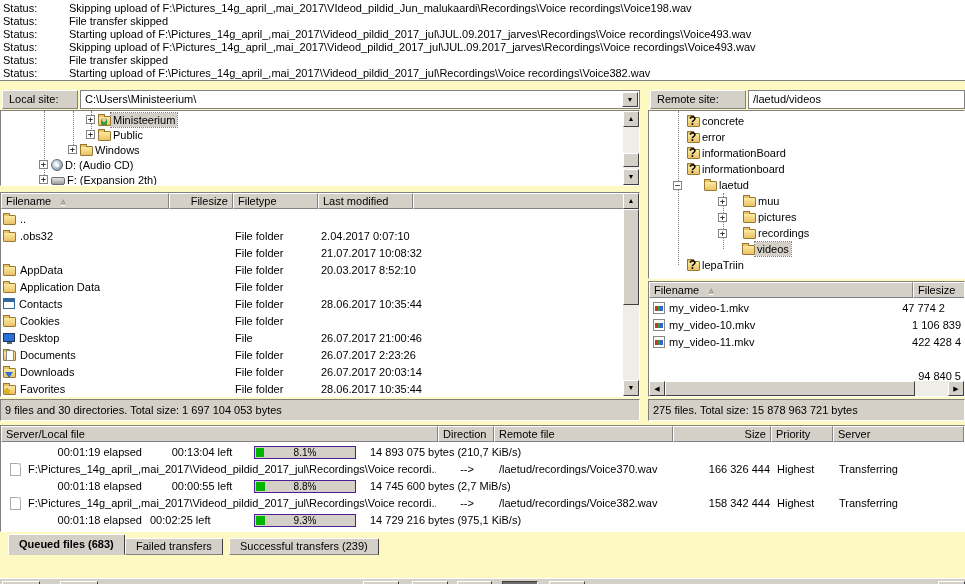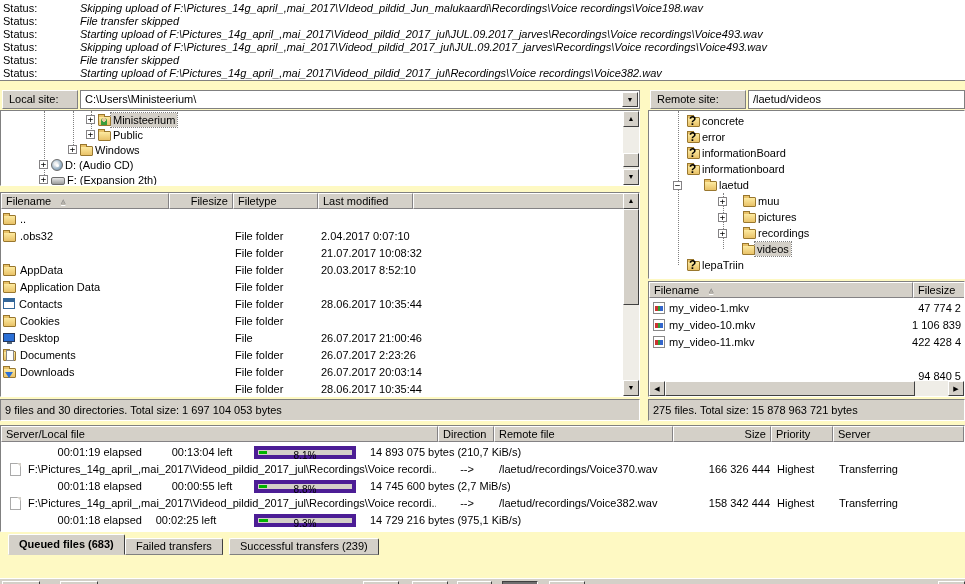--- a/index.html
+++ b/index.html
@@ -3,21 +3,21 @@
 <meta charset="utf-8">
 <style>
   html,body{margin:0;padding:0;background:#d4d0c8;}
   *{box-sizing:border-box;font-family:"Liberation Sans",sans-serif;}
   #app{position:relative;width:965px;height:584px;background:#fef9c3;overflow:hidden;font-size:11px;color:#000;}
 
   
   #log{position:absolute;left:0;top:0;width:965px;height:81px;background:#fff;border-bottom:1px solid #808080;overflow:hidden;}
   .logrow{position:absolute;left:0;width:2000px;height:13px;line-height:13px;white-space:nowrap;}
   .loglabel{position:absolute;left:3px;width:76px;}
-  .logmsg{position:absolute;left:80px;font-style:italic;}
+  .logmsg{position:absolute;left:69px;}
   .pane{position:absolute;background:#fff;border:1px solid;border-color:#808080 #fff #fff #808080;overflow:hidden;}
   .statusbar{position:absolute;height:22px;background:#d4d0c8;border:1px solid;border-color:#808080 #fff #fff #808080;padding:4px 4px 0 4px;white-space:nowrap;overflow:hidden;}
 
   
   .sitelabel{position:absolute;top:90px;height:19px;background:#d4d0c8;border:1px solid;border-color:#fff #808080 #808080 #fff;padding:2px 6px 0 6px;}
   .combo{position:absolute;top:90px;height:19px;background:#fff;border:1px solid #808080;padding:2px 0 0 4px;white-space:nowrap;overflow:hidden;}
   .combobtn{position:absolute;top:1px;right:1px;width:16px;height:15px;background:#d4d0c8;border:1px solid;border-color:#fff #404040 #404040 #fff;font-size:7px;line-height:14px;text-align:center;color:#000;}
 
   
   .trow{position:absolute;height:15px;display:flex;align-items:center;white-space:nowrap;}
@@ -55,21 +55,21 @@
   .cell .txt{margin-left:4px;}
 
   
   .sb{position:absolute;background:#efede7;}
   .sbbtn{position:absolute;width:16px;height:16px;background:#d4d0c8;border:1px solid;border-color:#fff #404040 #404040 #fff;font-size:7px;text-align:center;line-height:14px;color:#000;}
   .sbthumb{position:absolute;background:#d4d0c8;border:1px solid;border-color:#fff #404040 #404040 #fff;}
 
   
   .qrow{position:absolute;left:1px;right:1px;height:17px;}
   .qcell{position:absolute;top:0;height:17px;line-height:17px;white-space:nowrap;overflow:hidden;}
-  .pbar{position:absolute;left:252px;top:2px;width:102px;height:13px;border:4px solid #4c1d95;background:#d4d0c8;}
+  .pbar{position:absolute;left:252px;top:2px;width:102px;height:13px;border:1px solid #4c1d95;background:#d4d0c8;}
   .pfill{position:absolute;left:1px;top:1px;bottom:1px;background:#00b400;}
   .plabel{position:absolute;left:0;right:0;top:0;text-align:center;line-height:12px;font-size:10px;}
 
   
   .tab{position:absolute;top:538px;height:17px;background:#d4d0c8;border:1px solid;border-color:#fff #404040 #808080 #fff;border-radius:2px 2px 0 0;padding:1px 10px 0 10px;text-align:right;}
   .tab.active{top:534px;height:21px;font-weight:bold;padding-top:3px;border-bottom-color:#d4d0c8;}
 
   
   #bstrip{position:absolute;left:0;top:578px;width:965px;height:6px;background:#d4d0c8;border-top:1px solid #fff;overflow:hidden;}
   .tbb{position:absolute;top:2px;height:20px;background:#d4d0c8;border:1px solid;border-color:#fff #404040 #404040 #fff;}
@@ -286,20 +286,24 @@
       </div>
     <div class="lrow" style="top:170px">
         <span class="cell" style="left:2px;width:164px">
           <span class="icon fold dlf"></span>
           <span class="txt">Downloads</span>
         </span>
         <span class="cell" style="left:234px;width:82px">File folder</span>
         <span class="cell" style="left:320px;width:138px">26.07.2017 20:03:14</span>
       </div>
     <div class="lrow" style="top:187px">
+        <span class="cell" style="left:2px;width:164px">
+          <span class="icon fold favf"></span>
+          <span class="txt">Favorites</span>
+        </span>
         <span class="cell" style="left:234px;width:82px">File folder</span>
         <span class="cell" style="left:320px;width:138px">28.06.2017 10:35:44</span>
       </div>
 
     <div class="sb" style="right:0;top:0;width:16px;height:203px">
       <span class="sbbtn" style="left:0;top:0">▲</span>
       <span class="sbthumb" style="left:0;top:16px;width:16px;height:96px"></span>
       <span class="sbbtn" style="left:0;bottom:0">▼</span>
     </div>
   </div>
@@ -307,21 +311,21 @@
   <div class="pane" style="left:648px;top:281px;width:317px;height:116px">
     <div>
       <span class="hcell" style="left:0;width:264px"><span>Filename</span><span class="sortasc">▲</span></span>
       <span class="hcell" style="left:264px;width:80px"><span>Filesize</span></span>
     </div>
     <div class="lrow" style="top:17px">
         <span class="cell" style="left:4px;width:200px">
           <span class="icon media"></span>
           <span class="txt">my_video-1.mkv</span>
         </span>
-        <span class="cell" style="left:204px;width:108px;justify-content:flex-end">47 774 2</span>
+        <span class="cell" style="left:188px;width:108px;justify-content:flex-end">47 774 2</span>
       </div>
     <div class="lrow" style="top:34px">
         <span class="cell" style="left:4px;width:200px">
           <span class="icon media"></span>
           <span class="txt">my_video-10.mkv</span>
         </span>
         <span class="cell" style="left:204px;width:108px;justify-content:flex-end">1 106 839</span>
       </div>
     <div class="lrow" style="top:51px">
         <span class="cell" style="left:4px;width:200px">
@@ -389,21 +393,21 @@
       <span class="qcell" style="left:26px;width:408px">F:\Pictures_14g_april_,mai_2017\Videod_pildid_2017_jul\Recordings\Voice recordi...</span>
       <span class="qcell" style="left:437px;width:56px;text-align:center">--&gt;</span>
       <span class="qcell" style="left:497px;width:173px">/laetud/recordings/Voice382.wav</span>
       <span class="qcell" style="left:672px;width:96px;text-align:right">158 342 444</span>
       <span class="qcell" style="left:775px;width:55px">Highest</span>
       <span class="qcell" style="left:837px;width:120px">Transferring</span>
     </div>
 
     <div class="qrow" style="top:86px">
       <span class="qcell" style="left:0;width:140px;text-align:right">00:01:18 elapsed</span>
-      <span class="qcell" style="left:134px;width:100px;text-align:center">00:02:25 left</span>
+      <span class="qcell" style="left:148px;width:100px;text-align:left">00:02:25 left</span>
       <span class="pbar">
           <span class="pfill" style="width: 9.3%;"></span>
           <span class="plabel">9.3%</span>
         </span>
       <span class="qcell" style="left:368px;width:300px">14 729 216 bytes (975,1 KiB/s)</span>
     </div>
   </div>
 
   <div class="tab active" style="left:8px"><span>Queued files (683)</span></div>
   <div class="tab" style="left:125px"><span>Failed transfers</span></div>

